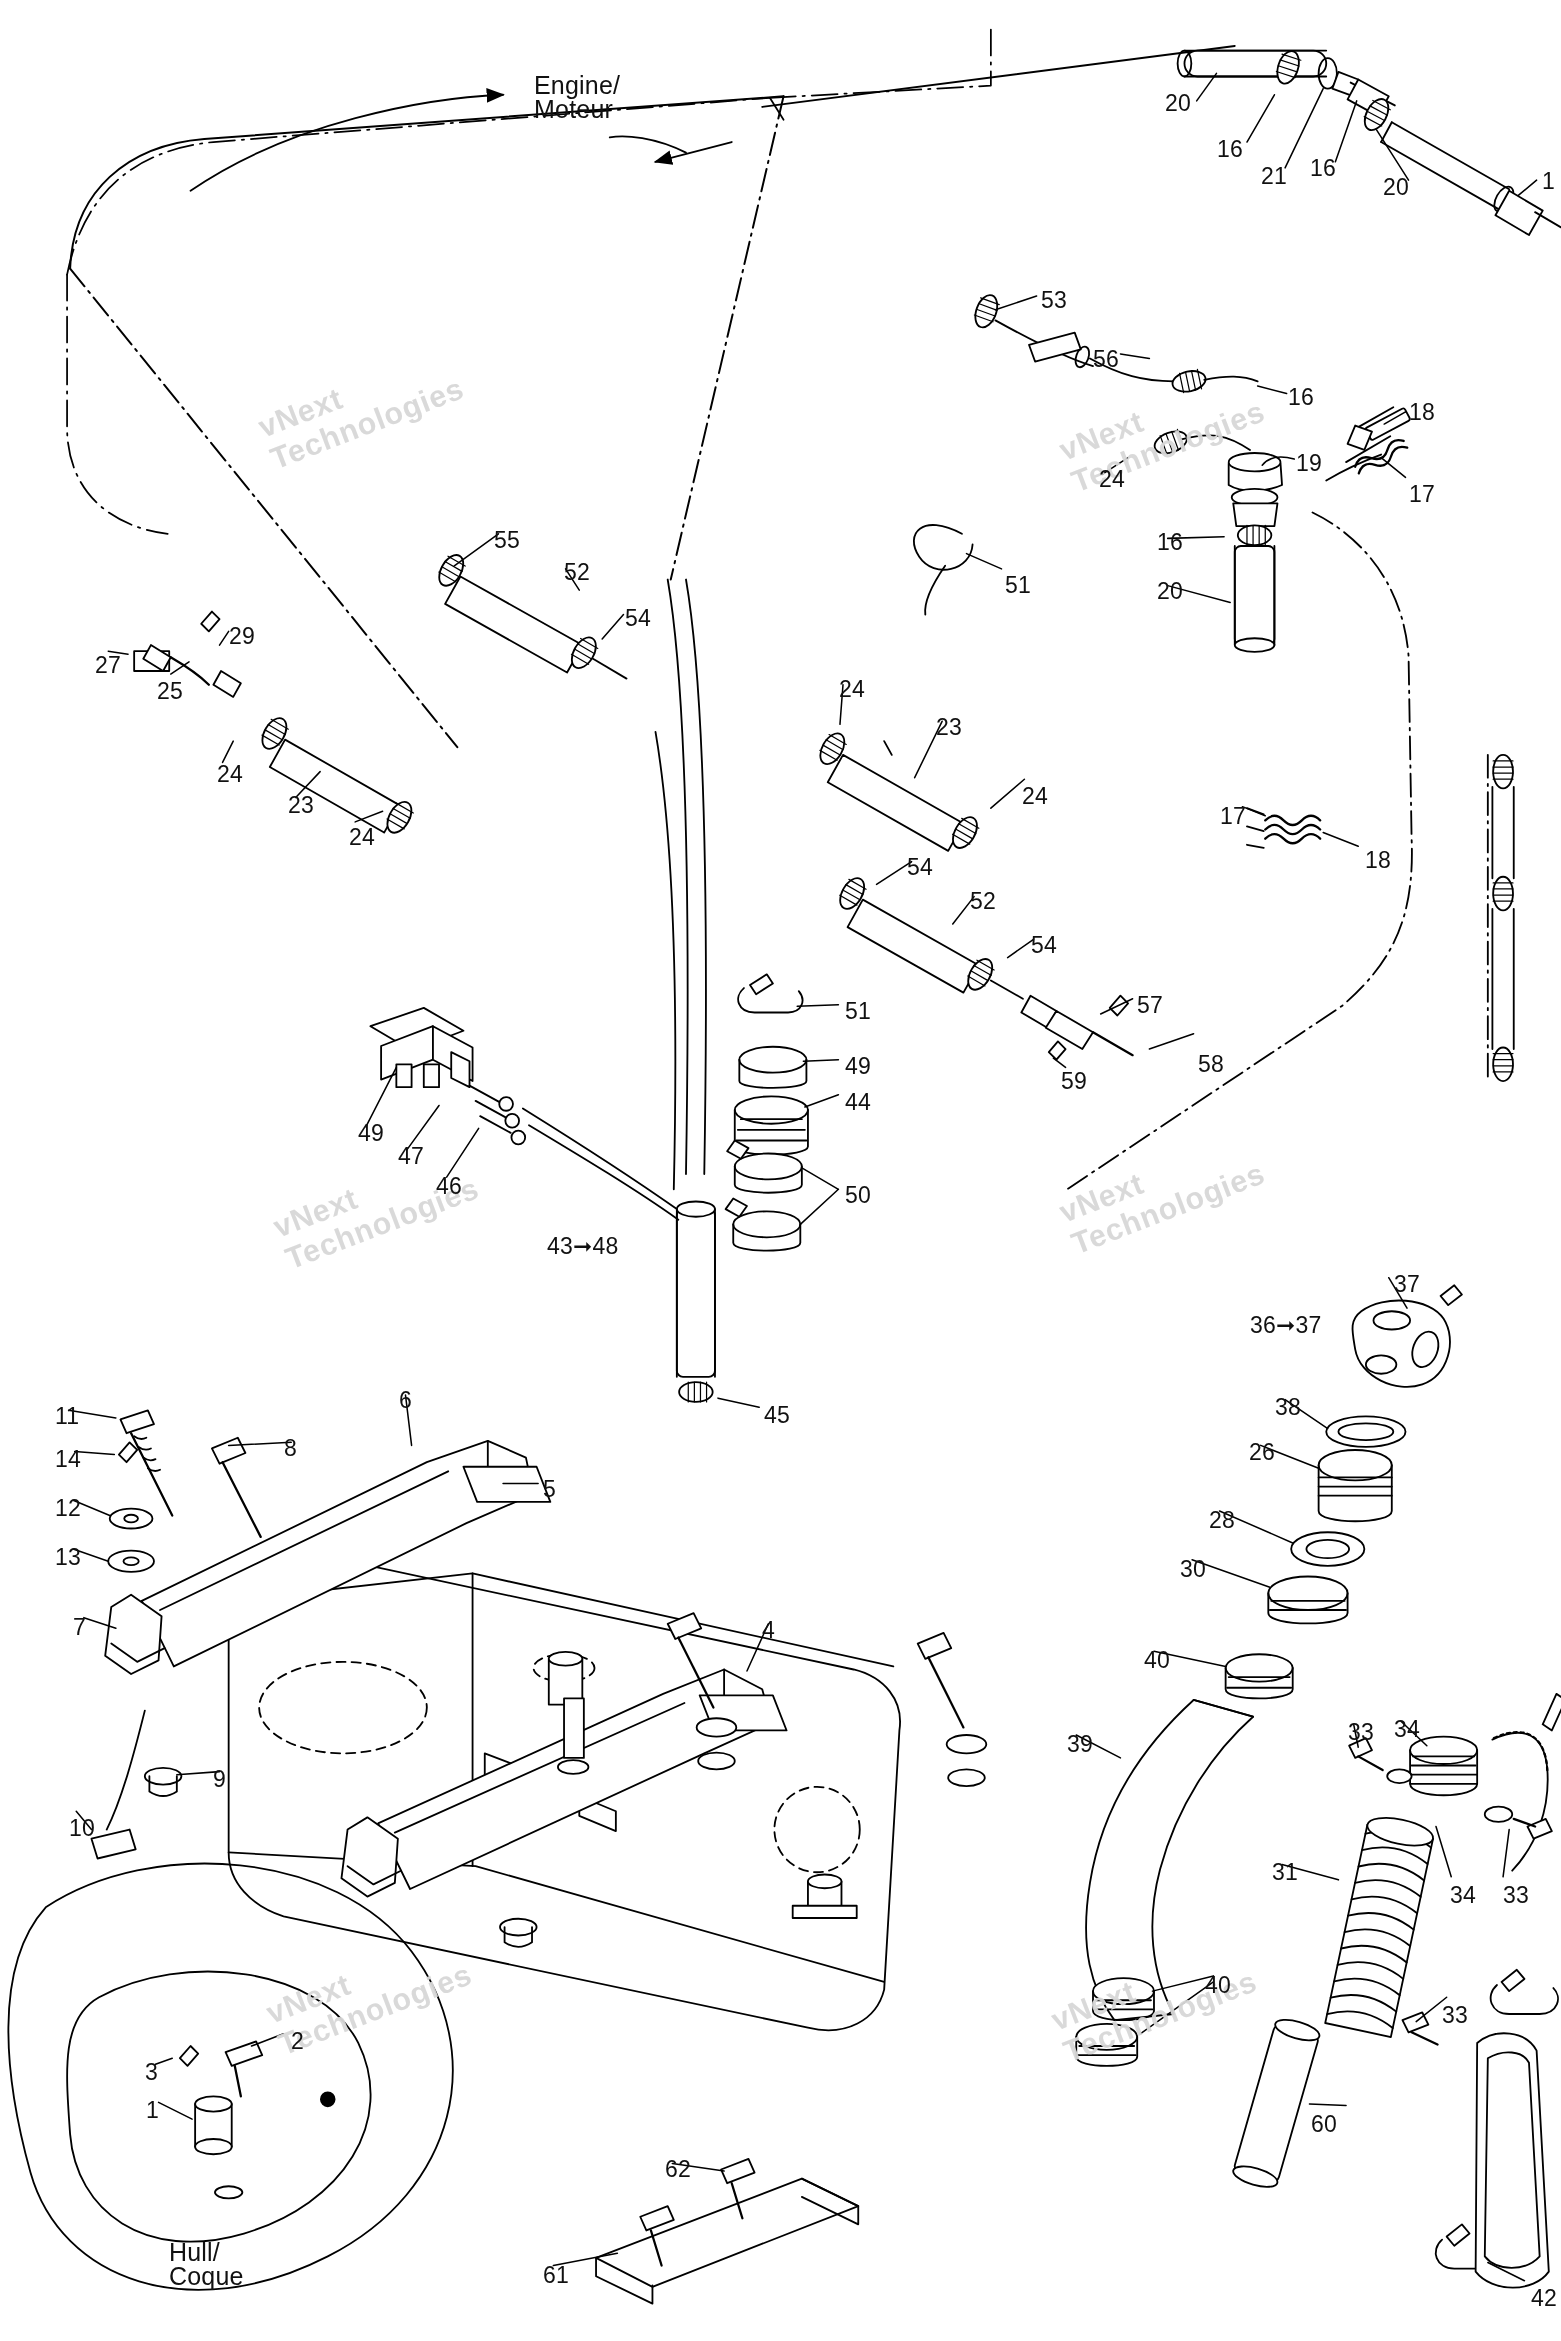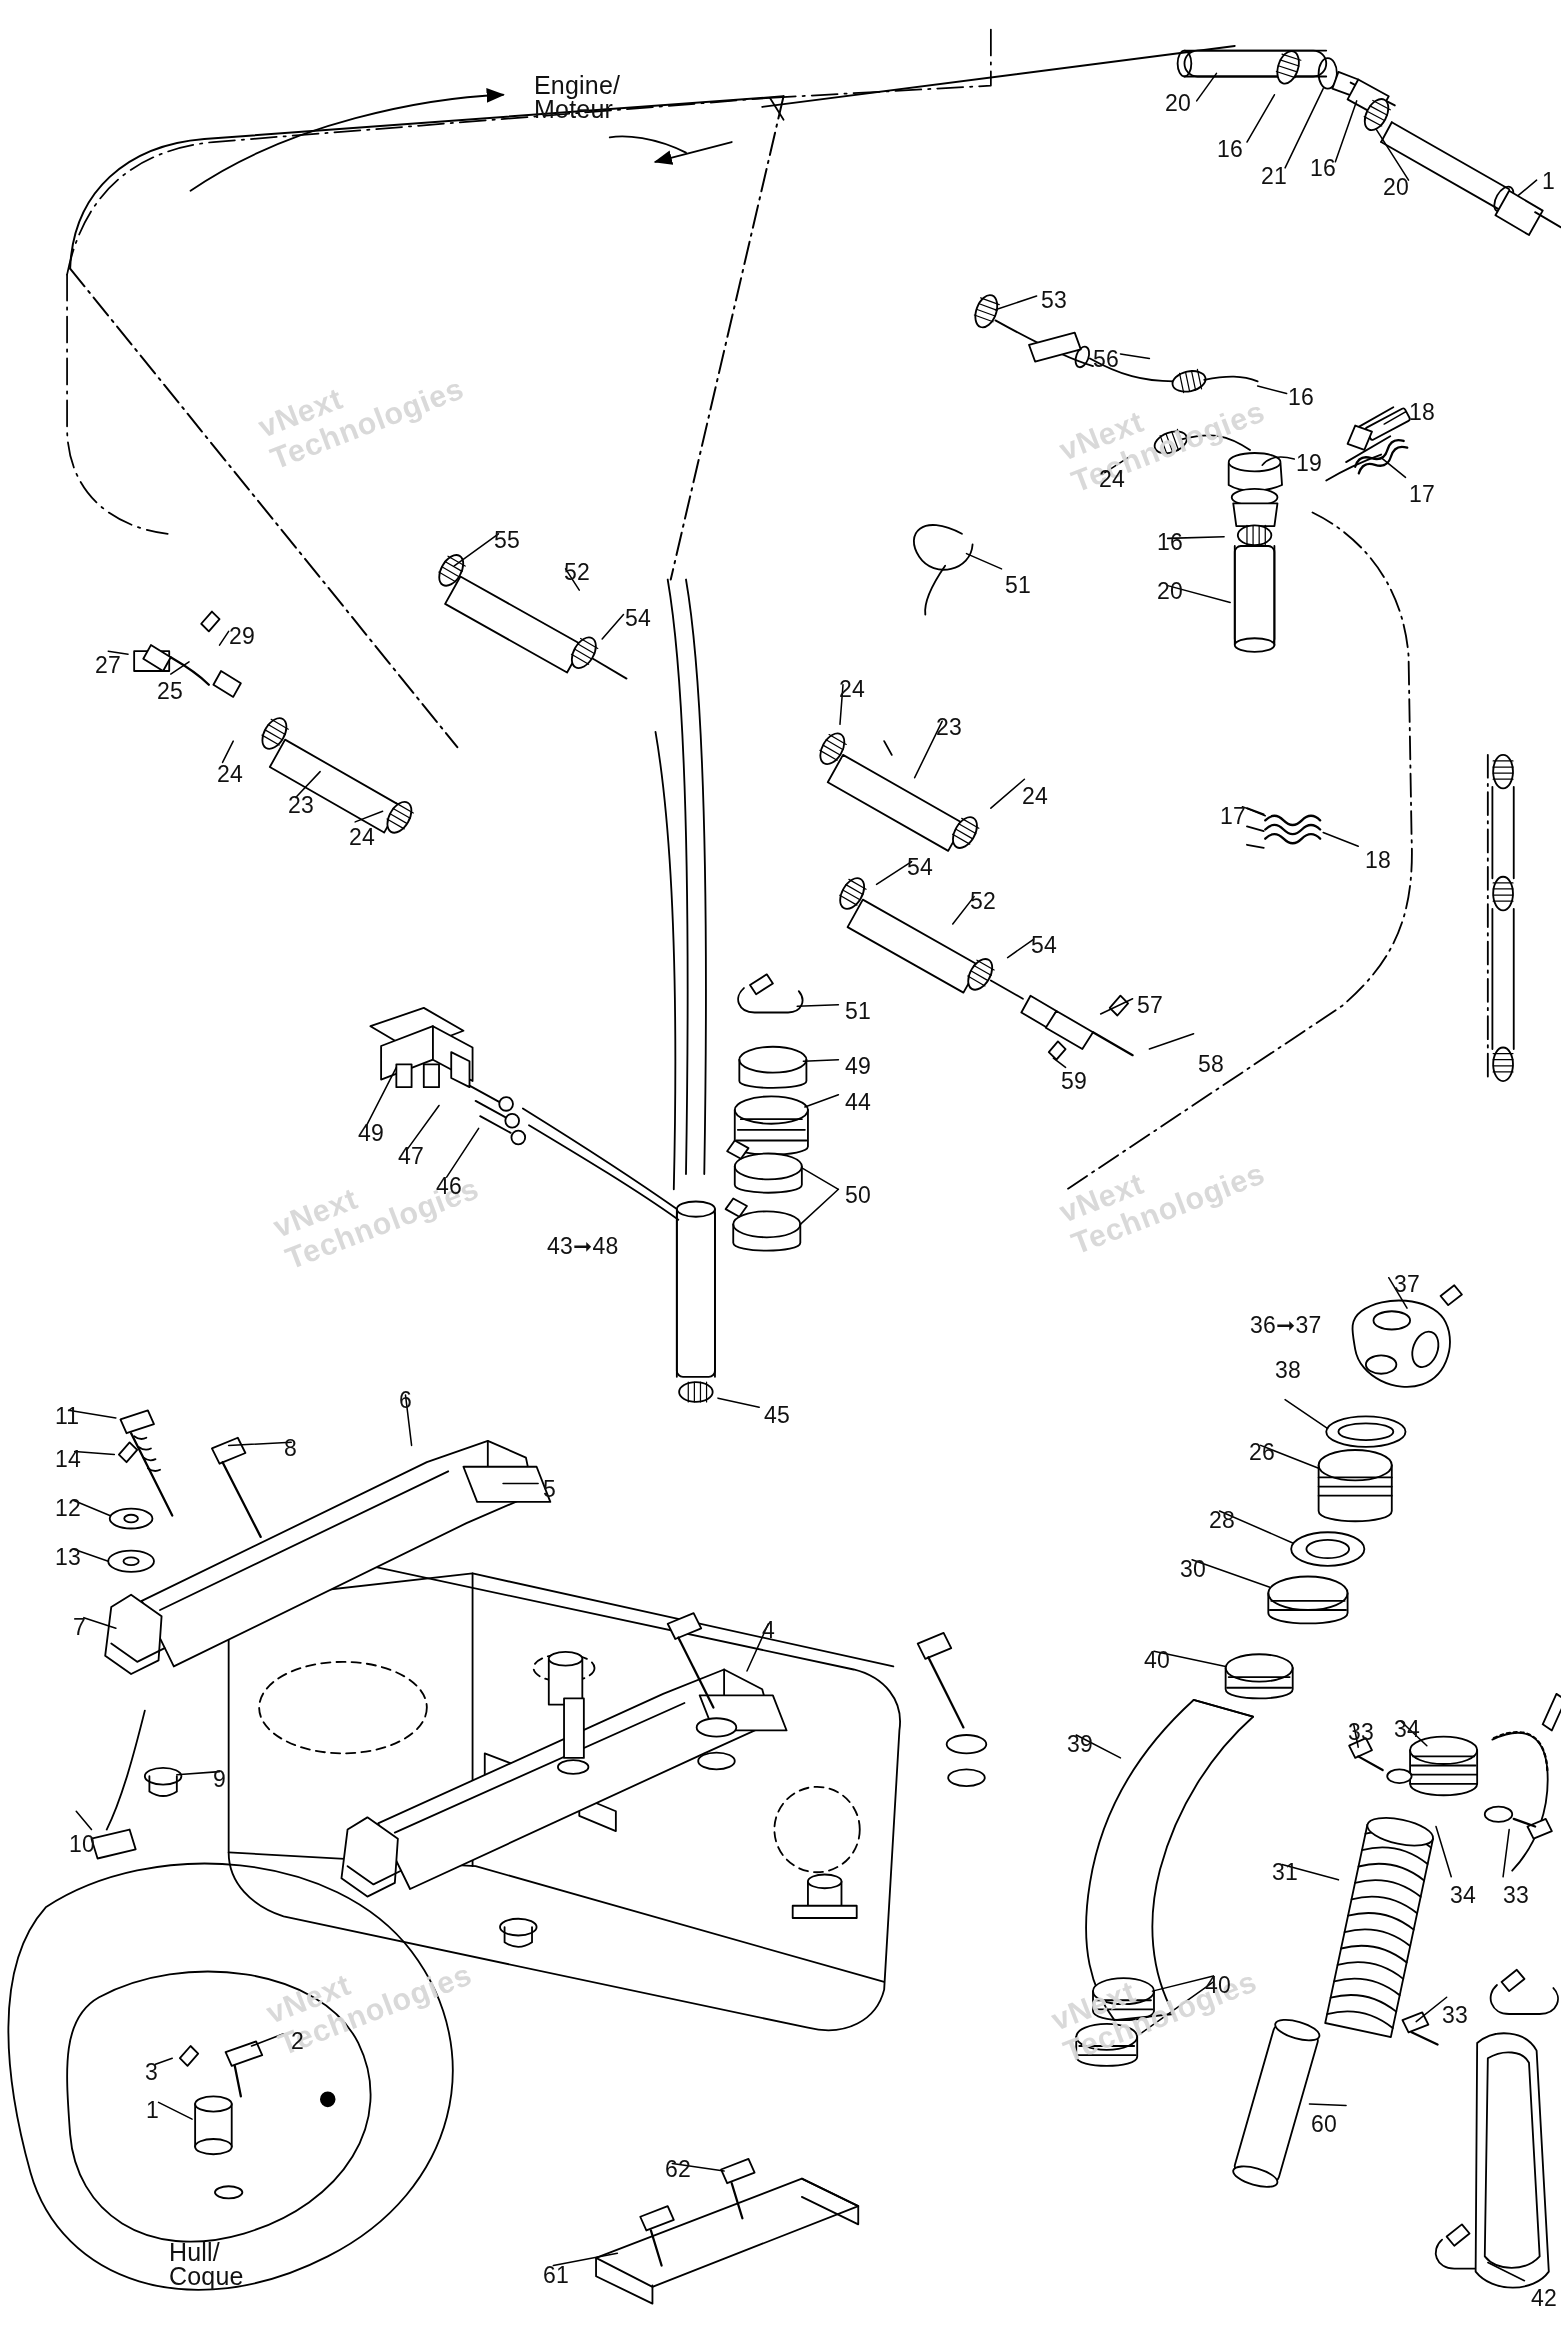--- a/index.html
+++ b/index.html
@@ -514,21 +514,21 @@
       <div class="lbl" style="left: 845px; top: 1090px;">44</div>
       <div class="lbl" style="left: 845px; top: 1183px;">50</div>
       <div class="lbl" style="left: 1137px; top: 993px;">57</div>
       <div class="lbl" style="left: 1198px; top: 1029px; margin-top: 23px;">58</div>
       <div class="lbl" style="left: 1061px; top: 1069px;">59</div>
       <div class="lbl" style="left: 358px; top: 1121px;">49</div>
       <div class="lbl" style="left: 398px; top: 1144px;">47</div>
       <div class="lbl" style="left: 436px; top: 1174px;">46</div>
       <div class="lbl" style="left: 764px; top: 1403px;">45</div>
       <div class="lbl" style="left: 1394px; top: 1272px;">37</div>
-      <div class="lbl" style="left: 1275px; top: 1358px;">38</div>
+      <div class="lbl" style="left: 1275px; top: 1395px;">38</div>
       <div class="lbl" style="left: 1249px; top: 1440px;">26</div>
       <div class="lbl" style="left: 1209px; top: 1508px;">28</div>
       <div class="lbl" style="left: 1180px; top: 1557px;">30</div>
       <div class="lbl" style="left: 1144px; top: 1648px;">40</div>
       <div class="lbl" style="left: 1067px; top: 1732px;">39</div>
       <div class="lbl" style="left: 1348px; top: 1720px;">33</div>
       <div class="lbl" style="left: 1394px; top: 1717px;">34</div>
       <div class="lbl" style="left: 1450px; top: 1883px;">34</div>
       <div class="lbl" style="left: 1503px; top: 1883px;">33</div>
       <div class="lbl" style="left: 1272px; top: 1860px;">31</div>
@@ -538,21 +538,21 @@
       <div class="lbl" style="left: 1531px; top: 2286px;">42</div>
       <div class="lbl" style="left: 55px; top: 1404px;">11</div>
       <div class="lbl" style="left: 55px; top: 1447px;">14</div>
       <div class="lbl" style="left: 55px; top: 1496px;">12</div>
       <div class="lbl" style="left: 55px; top: 1545px;">13</div>
       <div class="lbl" style="left: 73px; top: 1615px;">7</div>
       <div class="lbl" style="left: 399px; top: 1388px;">6</div>
       <div class="lbl" style="left: 284px; top: 1436px;">8</div>
       <div class="lbl" style="left: 543px; top: 1477px;">5</div>
       <div class="lbl" style="left: 213px; top: 1767px;">9</div>
-      <div class="lbl" style="left: 69px; top: 1816px; margin-top: 16px;">10</div>
+      <div class="lbl" style="left: 69px; top: 1816px;">10</div>
       <div class="lbl" style="left: 762px; top: 1618px;">4</div>
       <div class="lbl" style="left: 145px; top: 2060px;">3</div>
       <div class="lbl" style="left: 291px; top: 2029px;">2</div>
       <div class="lbl" style="left: 146px; top: 2098px;">1</div>
       <div class="lbl" style="left: 665px; top: 2157px;">62</div>
       <div class="lbl" style="left: 543px; top: 2263px;">61</div>
     </div>
 
 </div>
 

